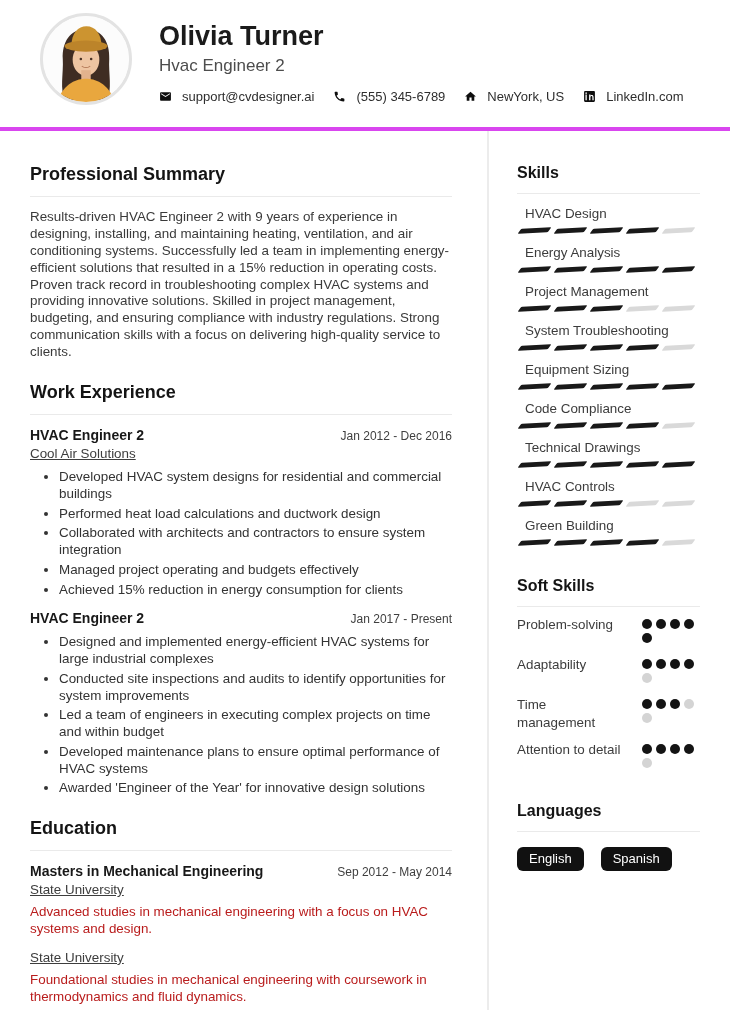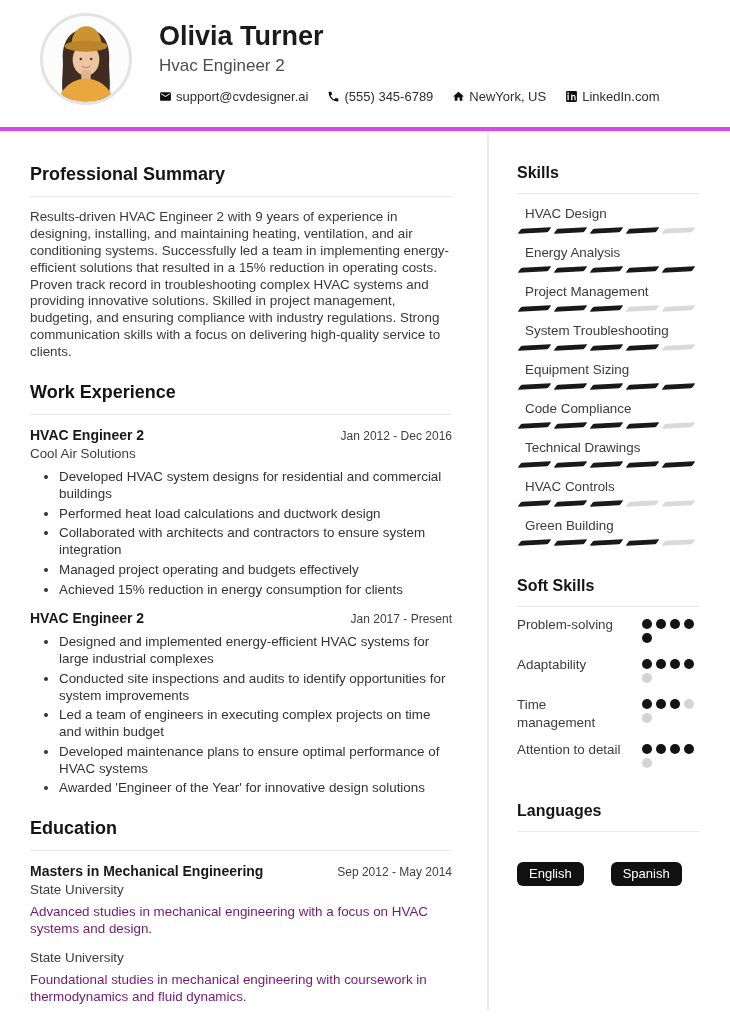--- a/index.html
+++ b/index.html
@@ -21,59 +21,59 @@
   }
   .photo{
     width:92px;height:92px;border:3px solid #e3e3e3;border-radius:50%;
     overflow:hidden;flex:0 0 auto;background:#fdfdfd;
   }
   .photo svg{width:100%;height:100%;display:block;}
   .header-info{margin-left:27px;padding-top:9px;}
   .name{font-size:27px;font-weight:700;color:#1b1b1b;line-height:1.05;}
   .role{font-size:17px;color:#4d4d4d;margin-top:6px;}
   .contacts{display:flex;gap:19px;margin-top:13px;align-items:center;}
-  .contact{display:flex;align-items:center;gap:4px;font-size:13px;color:#2e2e2e;white-space:nowrap;}
+  .contact{display:flex;align-items:center;gap:10px;font-size:13px;color:#2e2e2e;white-space:nowrap;}
   .contact-icon{width:13px;height:13px;display:inline-flex;}
   .contact-icon svg{width:13px;height:13px;fill:#0e0e0e;}
   
   .main{display:flex;height:879px;}
   .col-left{width:487px;padding:33px 35px 0 30px;}
   .col-right{width:243px;border-left:2px solid #ececec;padding:33px 30px 0 28px;}
   .section{margin-bottom:21px;}
   .section-title{
     font-size:18px;font-weight:700;color:#141414;margin:0;
     padding:0 0 11px 0;border-bottom:1px solid #eaeaea;
   }
   .section-title.small{font-size:16px;}
   
   .summary-text{font-size:13.4px;line-height:1.26;color:#3a3a3a;margin-top:12px;}
   
   .job,.edu{margin-top:12px;}
   .job-head{display:flex;justify-content:space-between;align-items:baseline;}
   .job-title{font-size:14px;font-weight:700;color:#181818;}
   .job-dates{font-size:12px;color:#3f3f3f;white-space:nowrap;}
-  .job-company{font-size:13.4px;color:#3d3d3d;margin-top:3px;}
+  .job-company{font-size:13.4px;color:#3d3d3d;margin-top:3px;text-decoration:underline;}
   .job ul{margin:8px 0 2px 0;padding-left:29px;}
   .job li{font-size:13.4px;line-height:1.25;color:#333333;margin-bottom:3px;}
-  .edu-desc{font-size:13.4px;color:#701a75;margin-top:7px;line-height:1.26;}
+  .edu-desc{font-size:13.4px;color:#b91c1c;margin-top:7px;line-height:1.26;}
   
   .skill{margin-top:12px;}
   .skill-name{font-size:13.4px;color:#3c3c3c;margin-left:8px;}
   .skill-bar{display:flex;gap:7px;margin-top:7px;padding-left:3px;}
   .seg{width:29px;height:5px;border-radius:1px;background:var(--bar-empty);
        transform:skewX(-38deg) rotate(-3deg);}
   .seg.filled{background:var(--bar-filled);}
   
   .soft{display:flex;justify-content:space-between;margin-top:9px;}
   .soft-name{font-size:13.4px;color:#3c3c3c;line-height:1.33;max-width:110px;}
   .soft-dots{width:58px;display:flex;flex-wrap:wrap;align-content:flex-start;padding-top:3px;flex:0 0 auto;}
   .dot{width:10px;height:10px;border-radius:50%;margin:0 4px 4px 0;background:var(--dot-empty);}
   .dot.filled{background:var(--dot-filled);}
   
-  .lang-row{margin-top:30px;display:flex;gap:27px;text-align:center;}
+  .lang-row{margin-top:15px;display:flex;gap:17px;text-align:center;}
   .lang-badge{background:var(--badge-bg);color:var(--badge-text);font-size:13px;
               padding:5px 12px;border-radius:6px;line-height:1.1;}
 </style>
 </head>
 <body>
 
 <div class="header">
   <div class="photo">
     <svg viewBox="0 0 100 100" aria-hidden="true">
       <circle cx="50" cy="50" r="50" fill="#fcfcfc"></circle>

